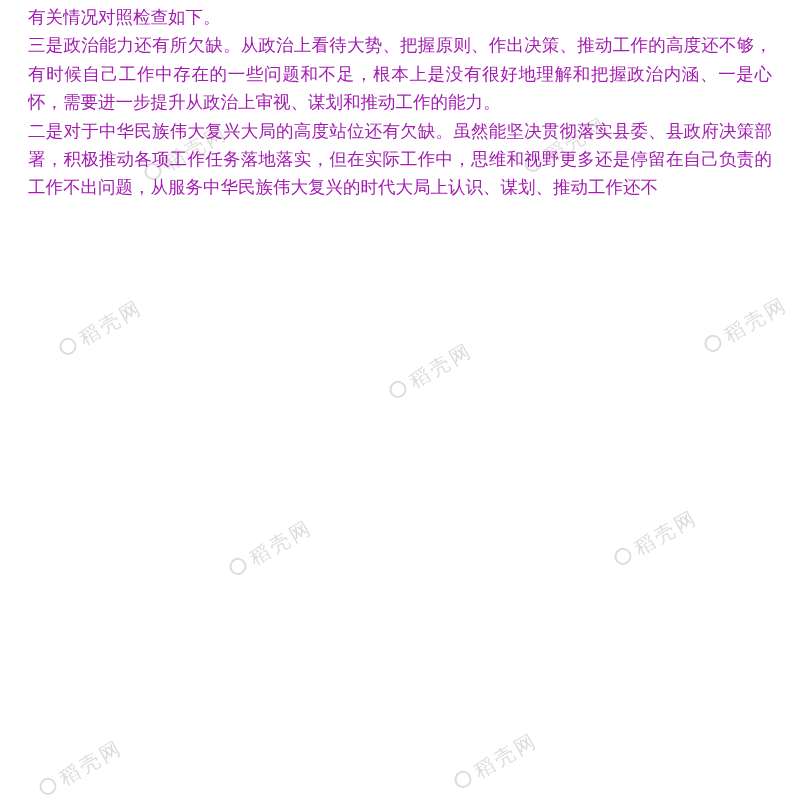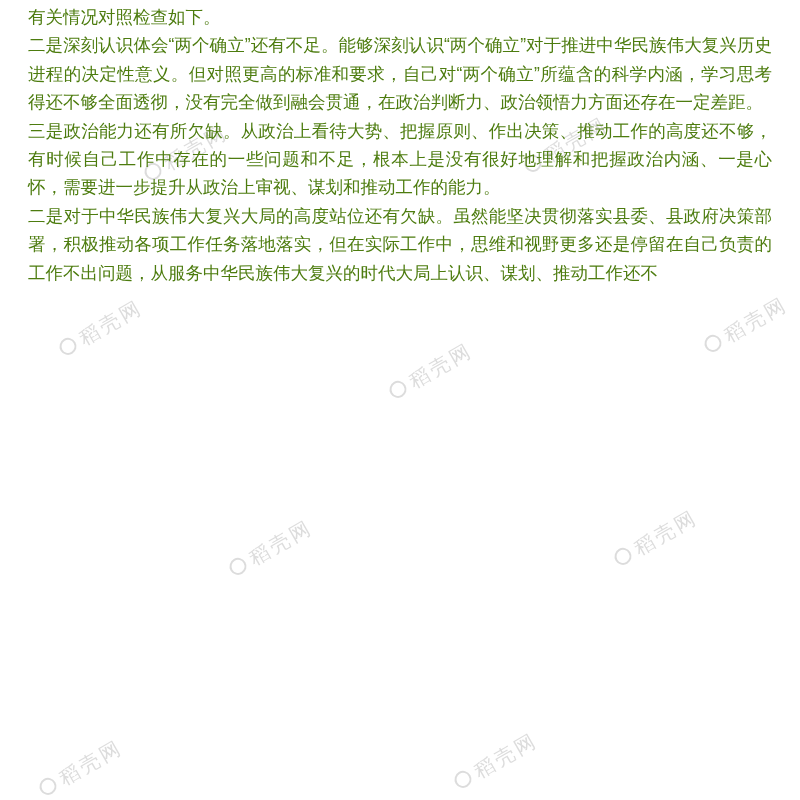--- a/index.html
+++ b/index.html
@@ -36,21 +36,21 @@
     border-radius: 50%;
     margin-right: 6px;
     vertical-align: -1px;
   }
   .content {
     position: relative;
     z-index: 1;
     padding: 3px 28px 0 28px;
     font-size: 17.5px;
     line-height: 28.4px;
-    color: #4d7c0f;
+    color: #a21caf;
     text-align: justify;
   }
   .para {
     margin: 0;
     word-break: break-all;
   }
 </style>
 </head>
 <body>
 
@@ -95,21 +95,20 @@
       </div>
     </div>
 
   <div class="content">
 
       <p class="para">有关情况对照检查如下。</p>
 
 
 
 
-      <p class="para">二是深刻认识体会“两个确立”还有不足。能够深刻认识“两个确立”对于推进中华民族伟大复兴历史进程的决定性意义。但对照更高的标准和要求，自己对“两个确立”所蕴含的科学内涵，学习思考得还不够全面透彻，没有完全做到融会贯通，在政治判断力、政治领悟力方面还存在一定差距。</p>
 
       <p class="para">三是政治能力还有所欠缺。从政治上看待大势、把握原则、作出决策、推动工作的高度还不够，有时候自己工作中存在的一些问题和不足，根本上是没有很好地理解和把握政治内涵、一是心怀，需要进一步提升从政治上审视、谋划和推动工作的能力。</p>
 
 
 
       <p class="para">二是对于中华民族伟大复兴大局的高度站位还有欠缺。虽然能坚决贯彻落实县委、县政府决策部署，积极推动各项工作任务落地落实，但在实际工作中，思维和视野更多还是停留在自己负责的工作不出问题，从服务中华民族伟大复兴的时代大局上认识、谋划、推动工作还不</p>
     </div>
 
 </div>
 

